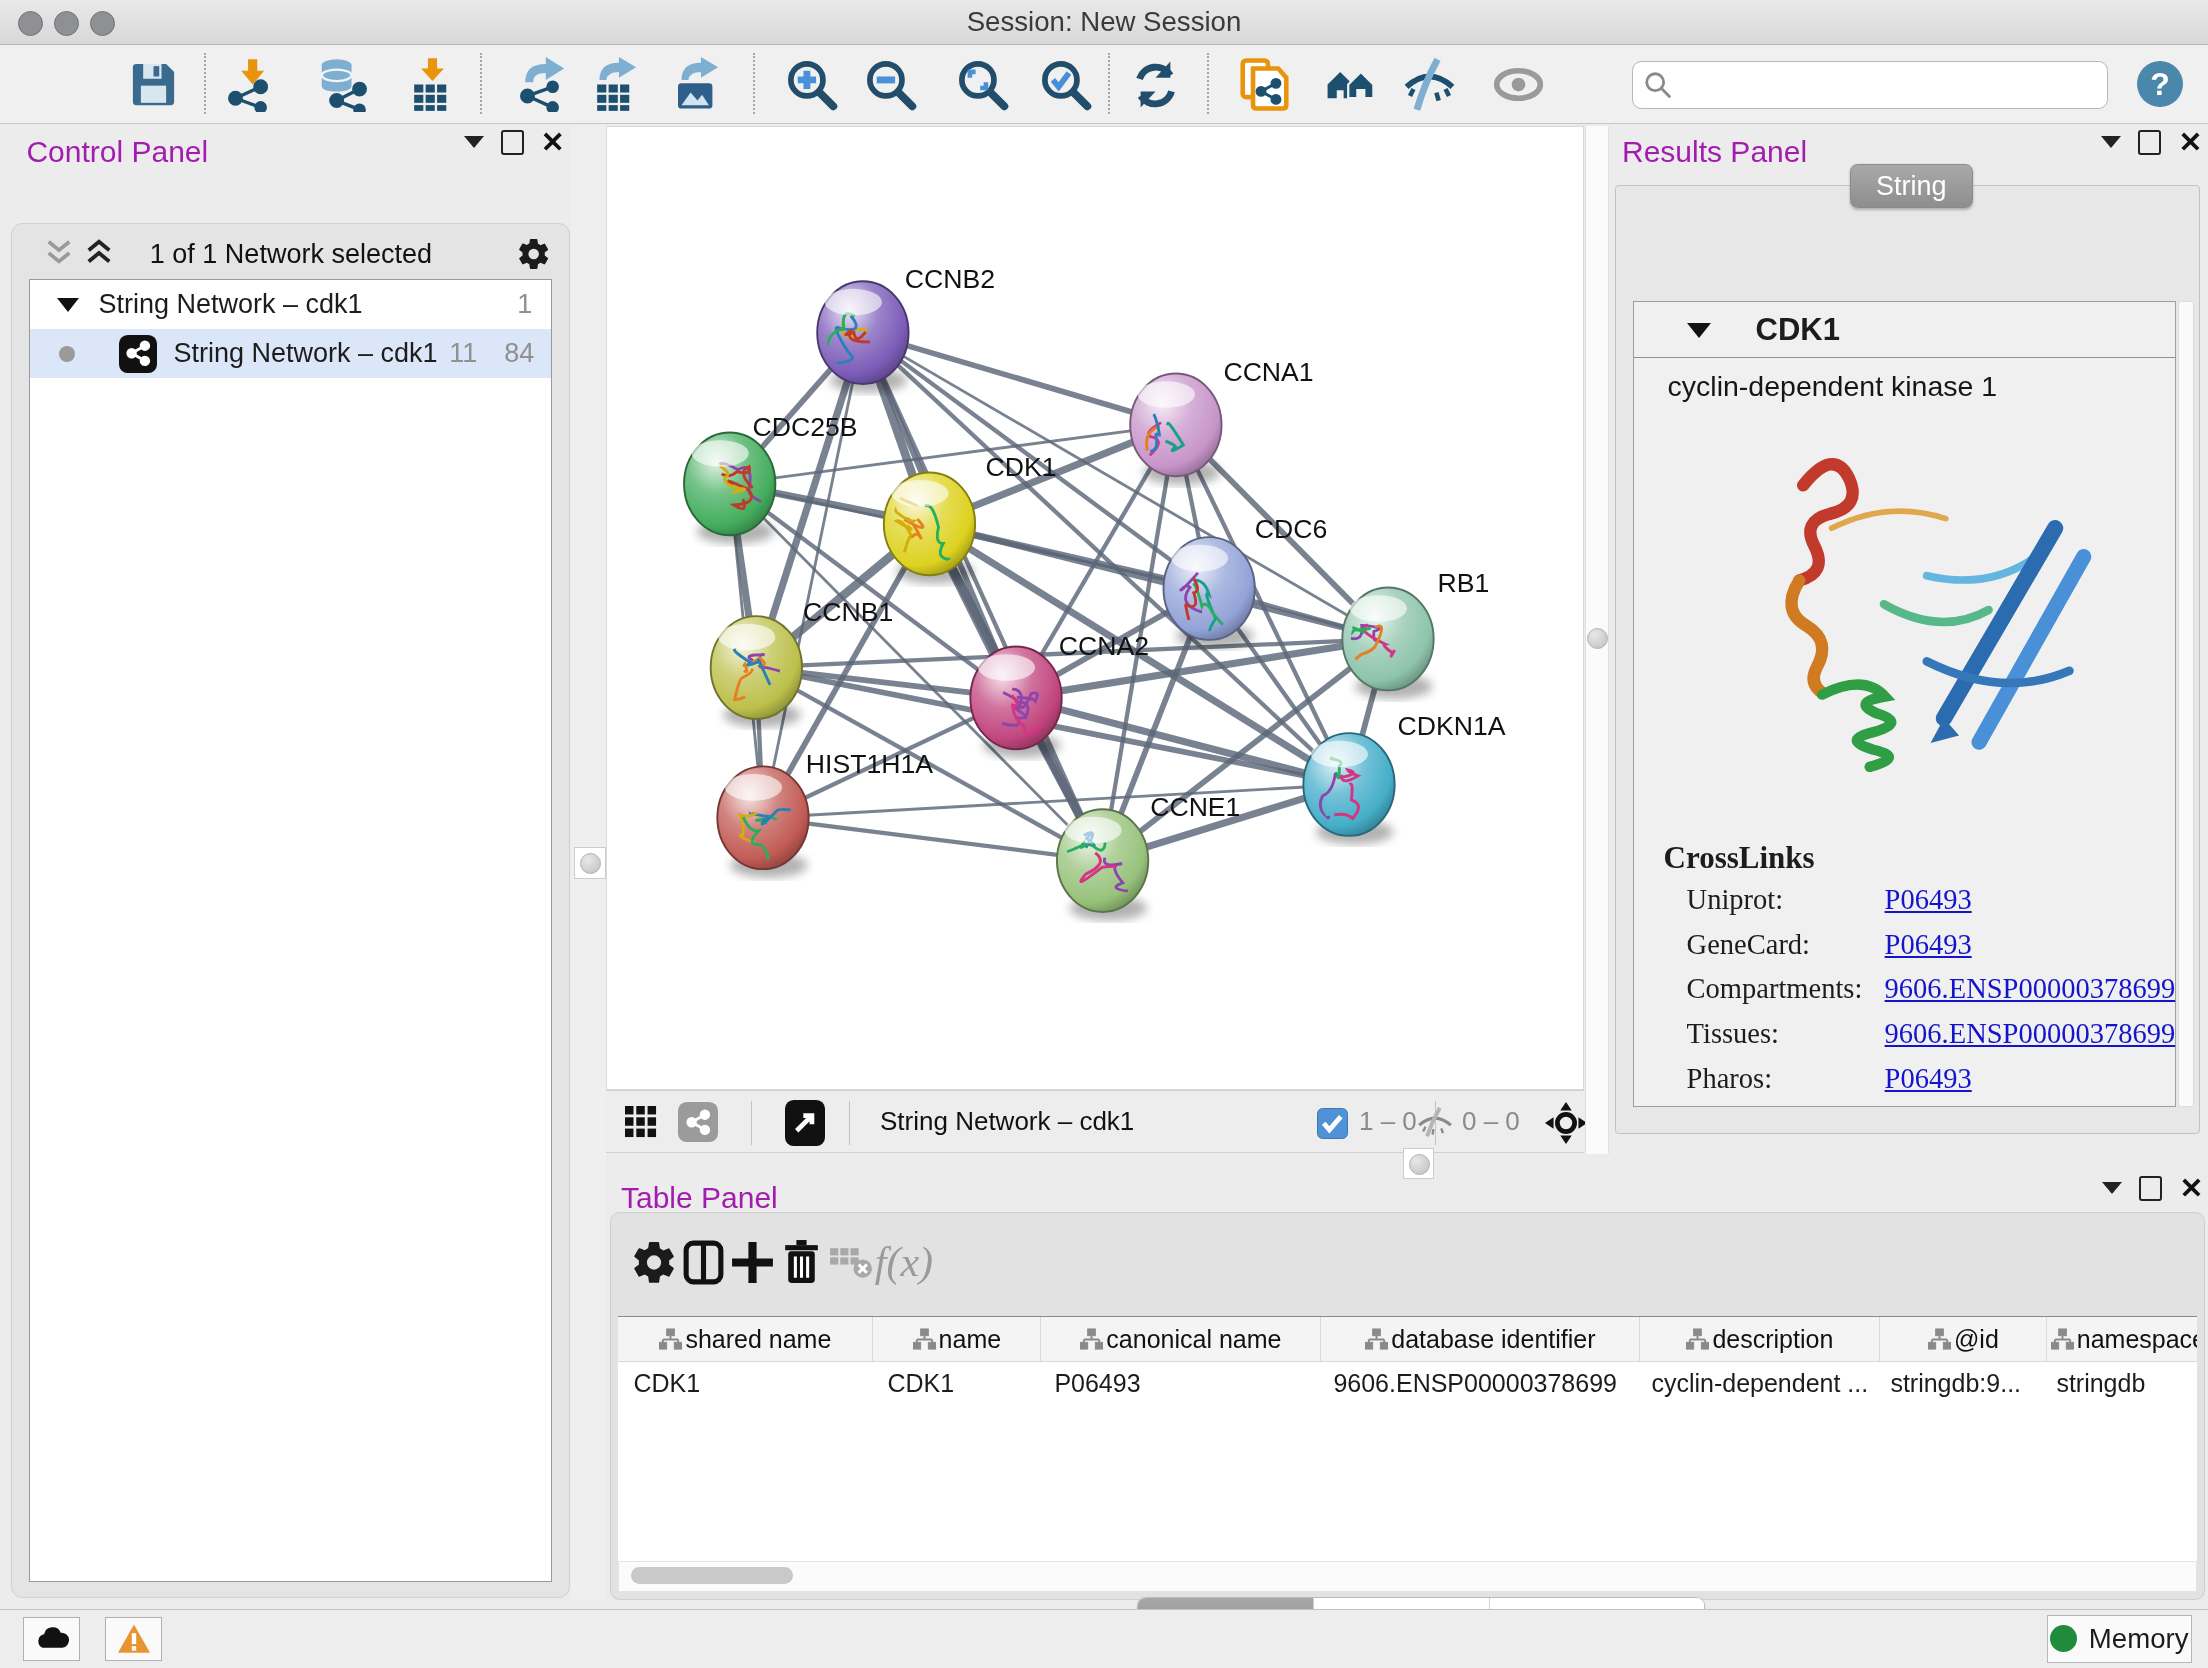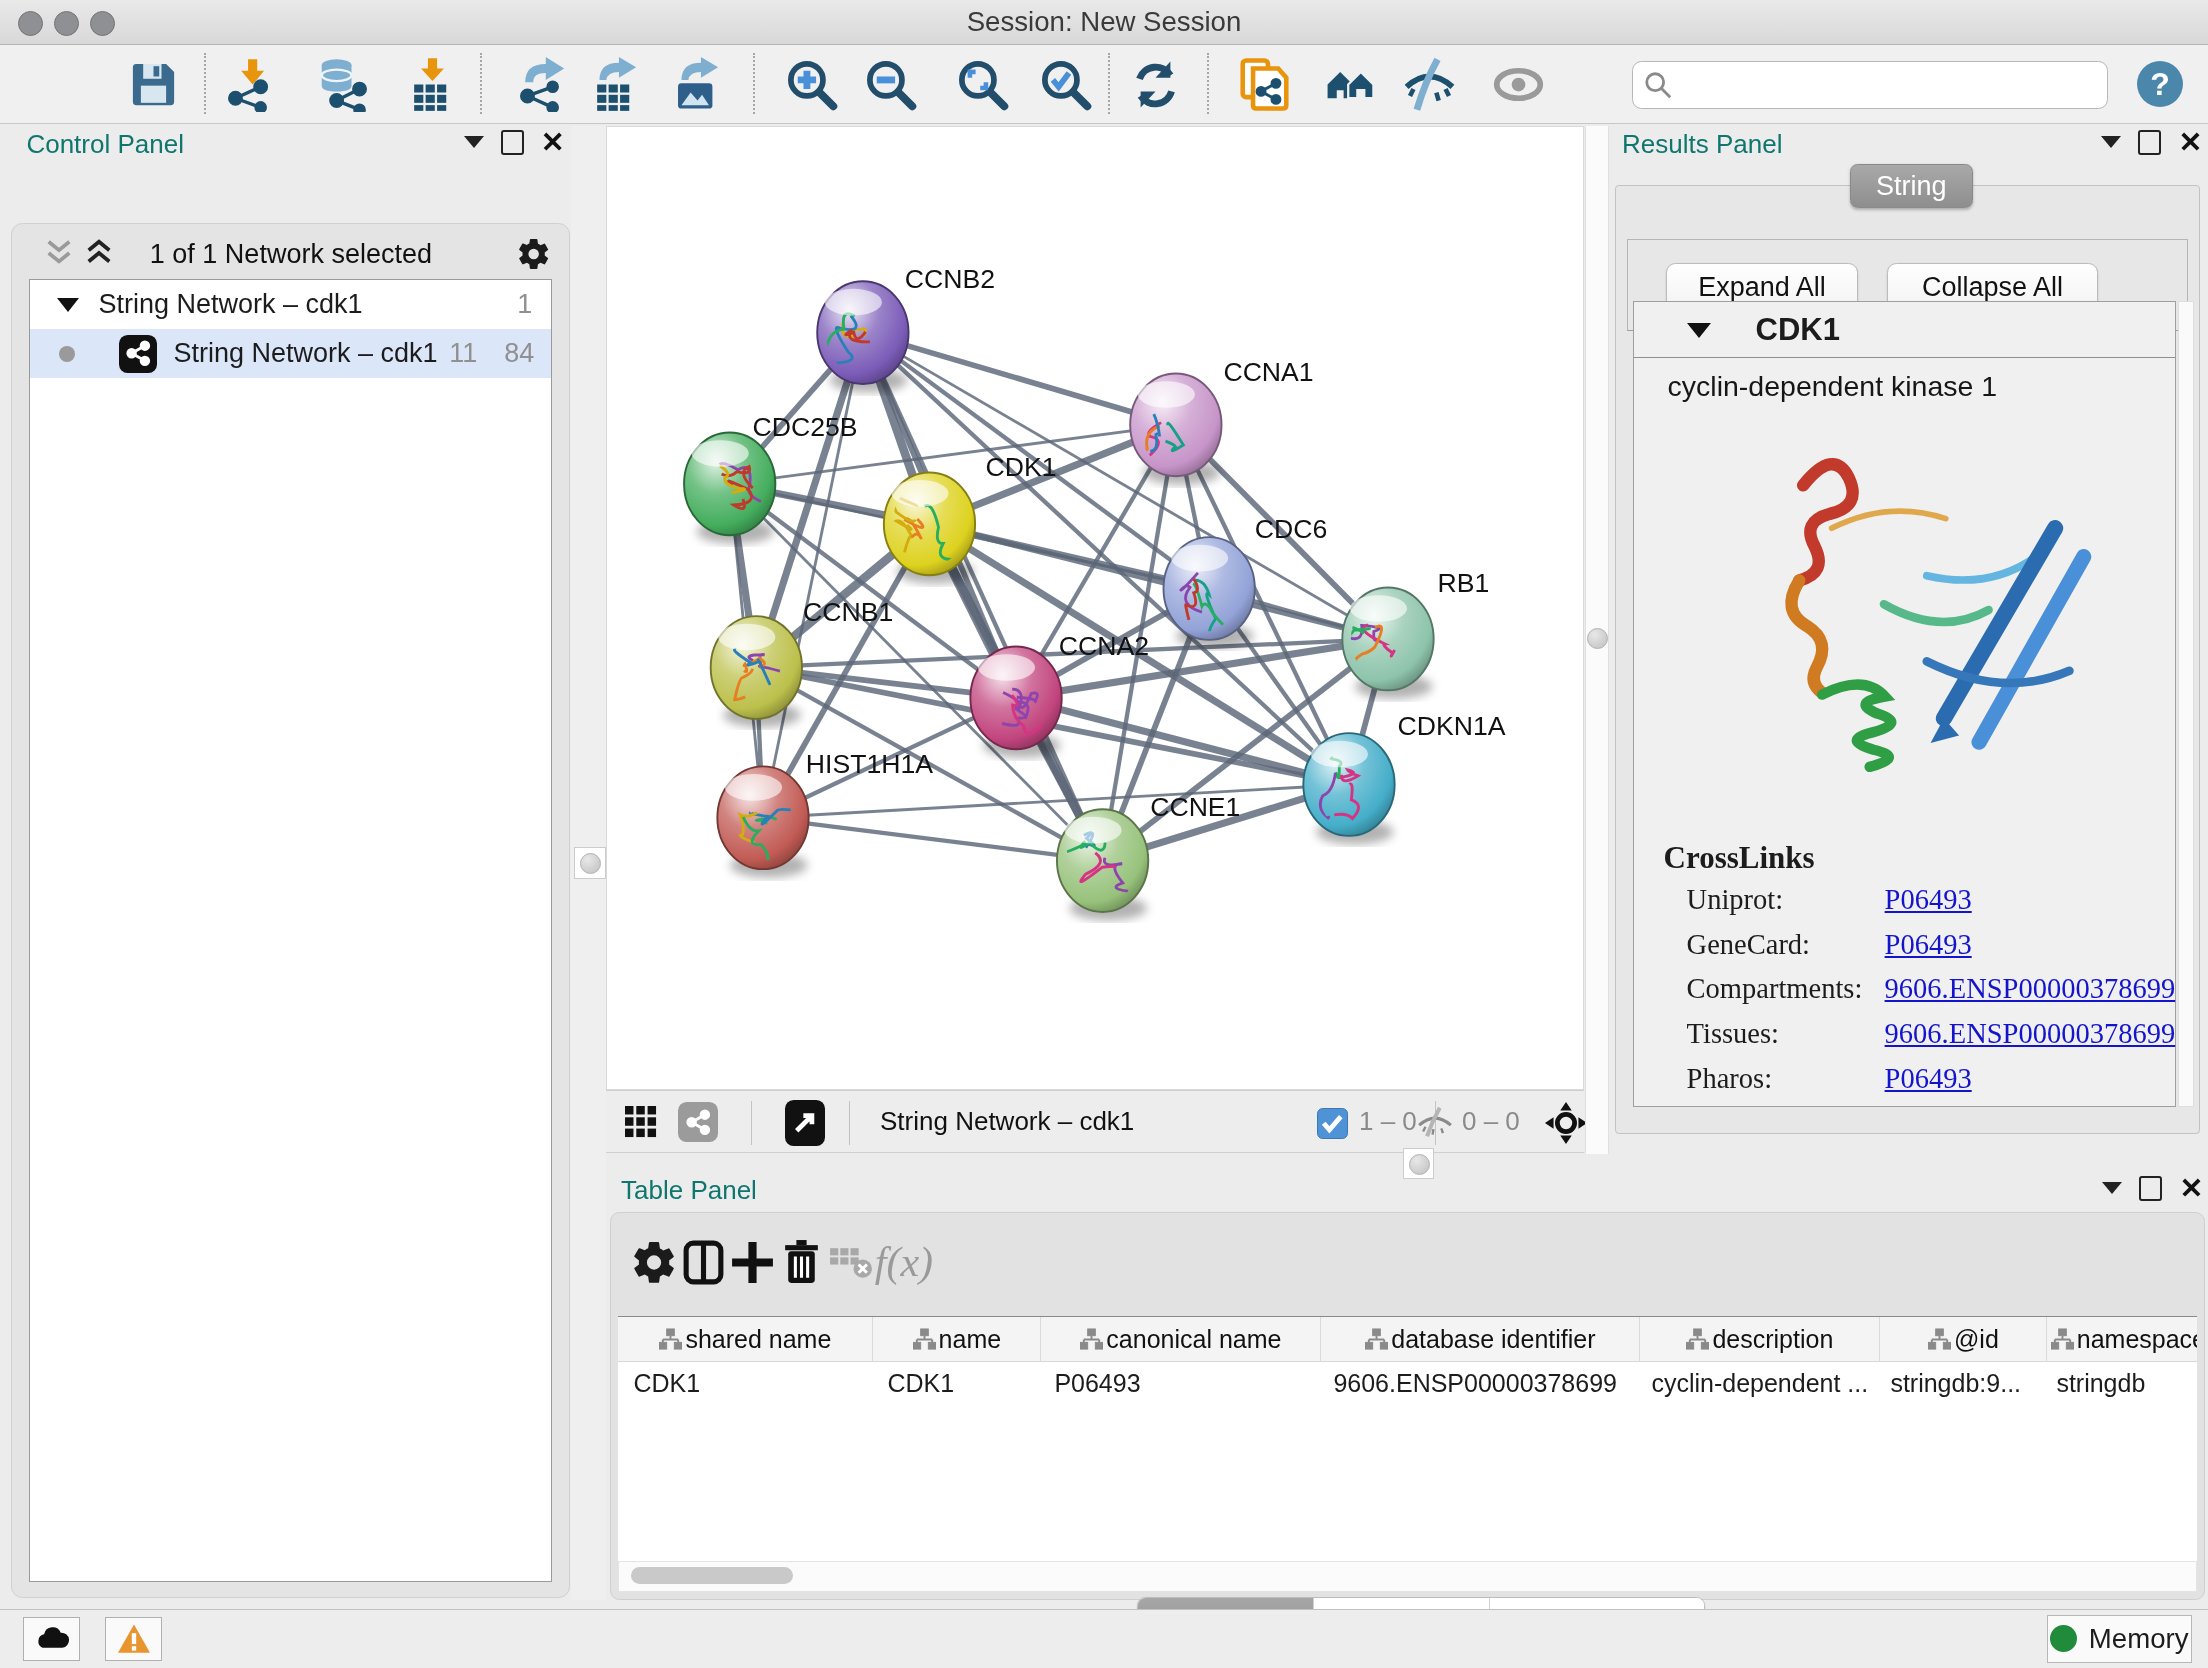--- a/index.html
+++ b/index.html
@@ -24,21 +24,21 @@
   .tsep{position:absolute;top:7.6px;height:61px;border-left:2.9px dotted #a6a6a6;width:0}
   .searchbox{position:absolute;left:1632px;top:16px;width:474px;height:46px;background:#fff;
     border:1.9px solid #b7b7b7;border-radius:9.5px;}
   .searchbox input{position:absolute;left:49px;top:1.9px;width:409px;height:38px;border:none;outline:none;
     font-size:25px;background:transparent;font-family:"Liberation Sans",sans-serif}
   .searchbox .mag{position:absolute;left:9.5px;top:7.6px;width:30px;height:30px}
   .helpbtn{position:absolute;left:2137px;top:16px;width:46px;height:46px;border-radius:50%;
     background:#4b87aa;color:#fff;font-weight:bold;font-size:32px;text-align:center;line-height:46px;}
   
   .panel-titlebar{position:absolute;left:0;top:0;right:0;height:36px}
-  .panel-title{position:absolute;left:15px;top:0;font-size:26px;line-height:36px;color:#0f766e}
+  .panel-title{position:absolute;left:15px;top:8px;font-size:30px;line-height:36px;color:#a21caf}
   .pt-btns{position:absolute;right:5.7px;top:3.8px;display:flex;gap:17px;align-items:center}
   .tri-down{width:0;height:0;border-left:10.5px solid transparent;border-right:10.5px solid transparent;
     border-top:12.4px solid #222}
   .float-sq{width:19px;height:21px;border:2.9px solid #222;border-radius:2.9px}
   .close-x{font-size:28.5px;font-weight:bold;color:#111;line-height:25px}
   
   .control-panel{position:absolute;left:11.4px;top:126px;width:559px;height:1474px}
   .seg{display:flex;border-radius:8.6px;overflow:hidden;border:1px solid #bdbdbd;background:#fff;
     box-shadow:0 1px 1.9px rgba(0,0,0,.15)}
   .seg .tab{font-size:27px;text-align:center;line-height:44px;height:44px;background:#fff;color:#111;
@@ -709,24 +709,20 @@
   <div class="panel-titlebar">
     <div class="panel-title">Results Panel</div>
     <div class="pt-btns">
       <span class="tri-down"></span>
       <span class="float-sq"></span>
       <span class="close-x">✕</span>
     </div>
   </div>
   <div class="string-tab">String</div>
   <div class="rp-outer">
-    <div class="rp-btnbox">
-      <div class="rp-btn" style="left:38px;width:190px">Expand All</div>
-      <div class="rp-btn" style="left:259px;width:209px">Collapse All</div>
-    </div>
     <div class="rp-content">
       <div class="gene-hdr">
         <span class="tw2"></span>
         <span class="gene-name">CDK1</span>
       </div>
       <div class="gene-desc">cyclin-dependent kinase 1</div>
       <svg class="protein" viewBox="0 0 470 430">
         <path d="M120 75 q32 -40 48 -8 q14 30 -20 38 q-30 8 -16 34 q14 28 -16 36" fill="none" stroke="#c23a2b" stroke-width="13" stroke-linecap="round"></path>
         <path d="M116 175 q-20 32 8 48 q26 16 10 44 q-8 16 6 26" fill="none" stroke="#d07a22" stroke-width="13" stroke-linecap="round"></path>
         <path d="M140 295 q44 -22 66 2 q-36 6 -8 18 q32 10 -6 20 q-32 8 2 18 q34 8 -4 18" fill="none" stroke="#2f9e44" stroke-width="11" stroke-linecap="round"></path>

